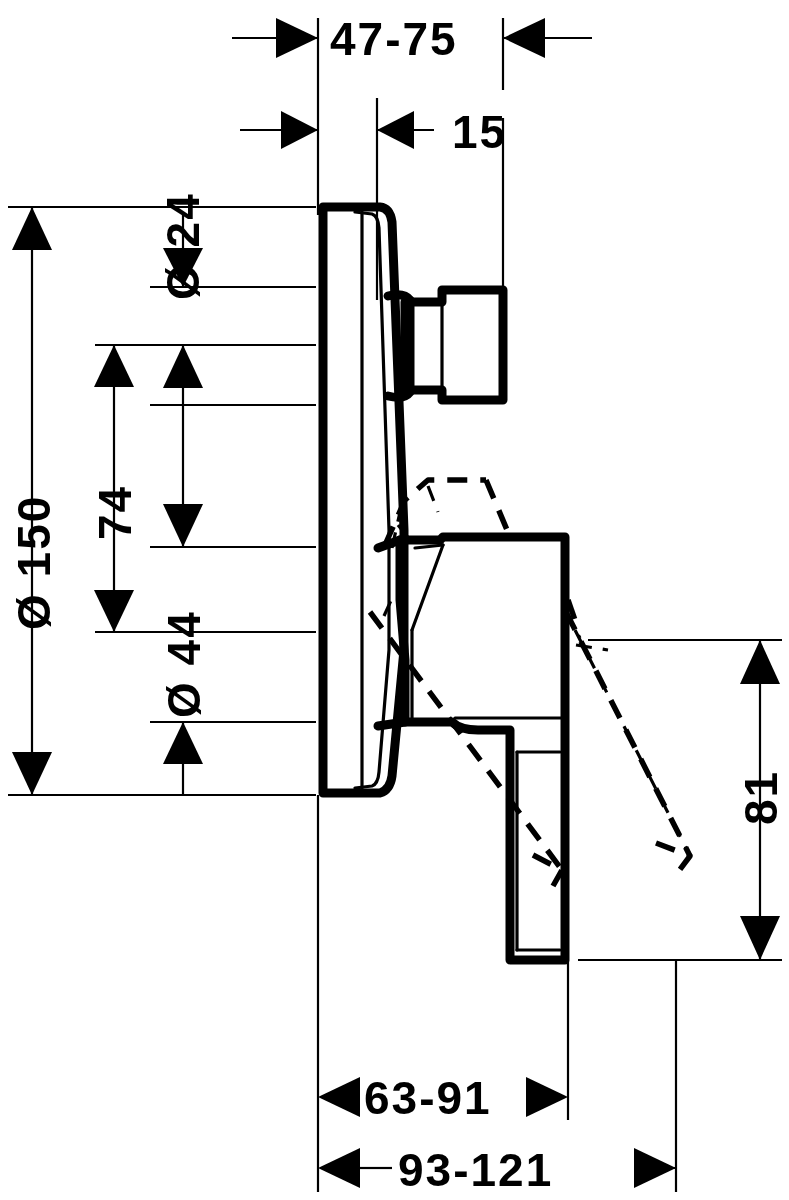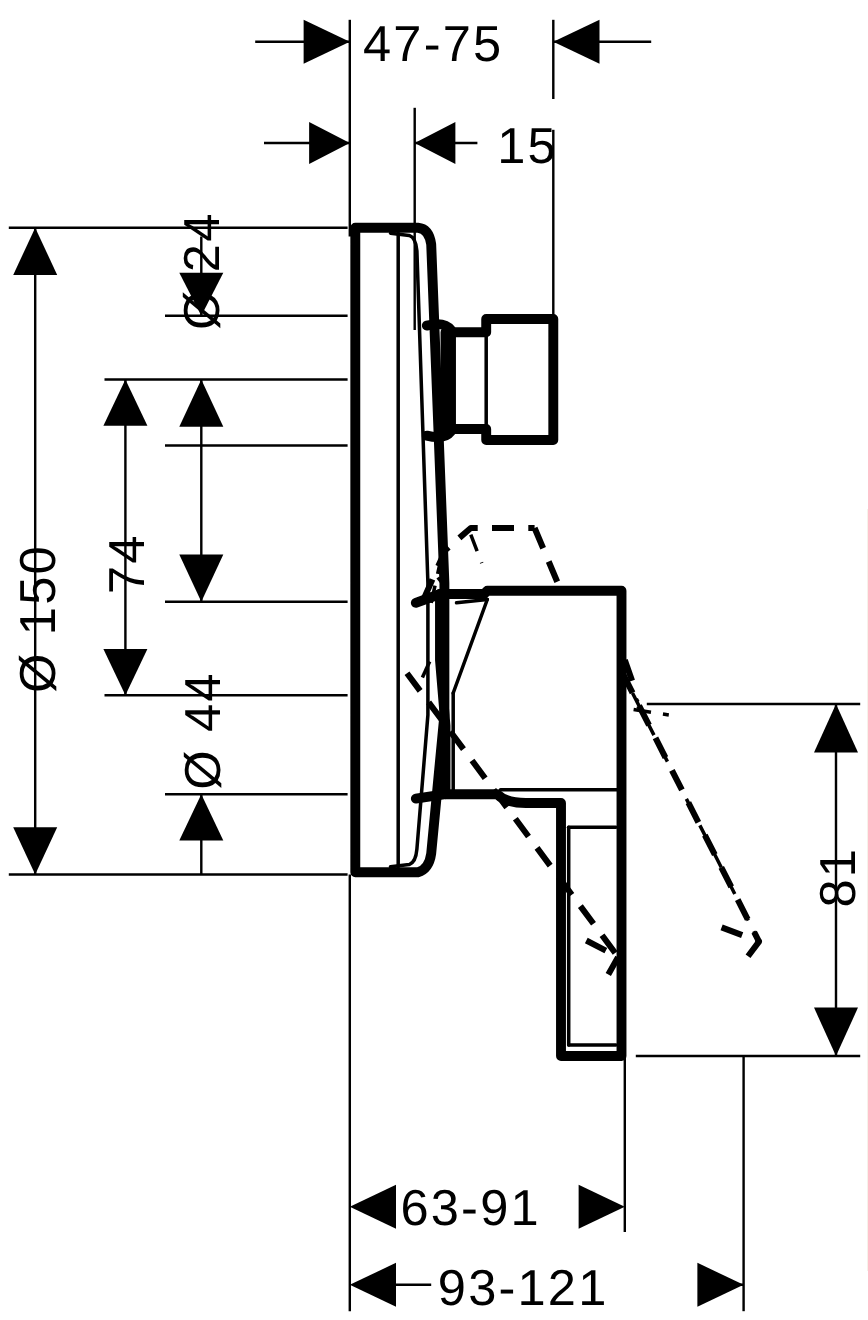--- a/index.html
+++ b/index.html
@@ -9,20 +9,21 @@
   }
   body {
     font-family: "Liberation Sans", sans-serif;
   }
   #drawing-root {
     position: relative;
     width: 789px;
     height: 1200px;
     background: #a16207;
     overflow: hidden;
+    font-weight: bold;
   }
   svg.tech-drawing {
     display: block;
     width: 789px;
     height: 1200px;
   }
   .dim-text {
     font-family: "Liberation Sans", sans-serif;
     font-size: 46px;
     letter-spacing: 2px;

